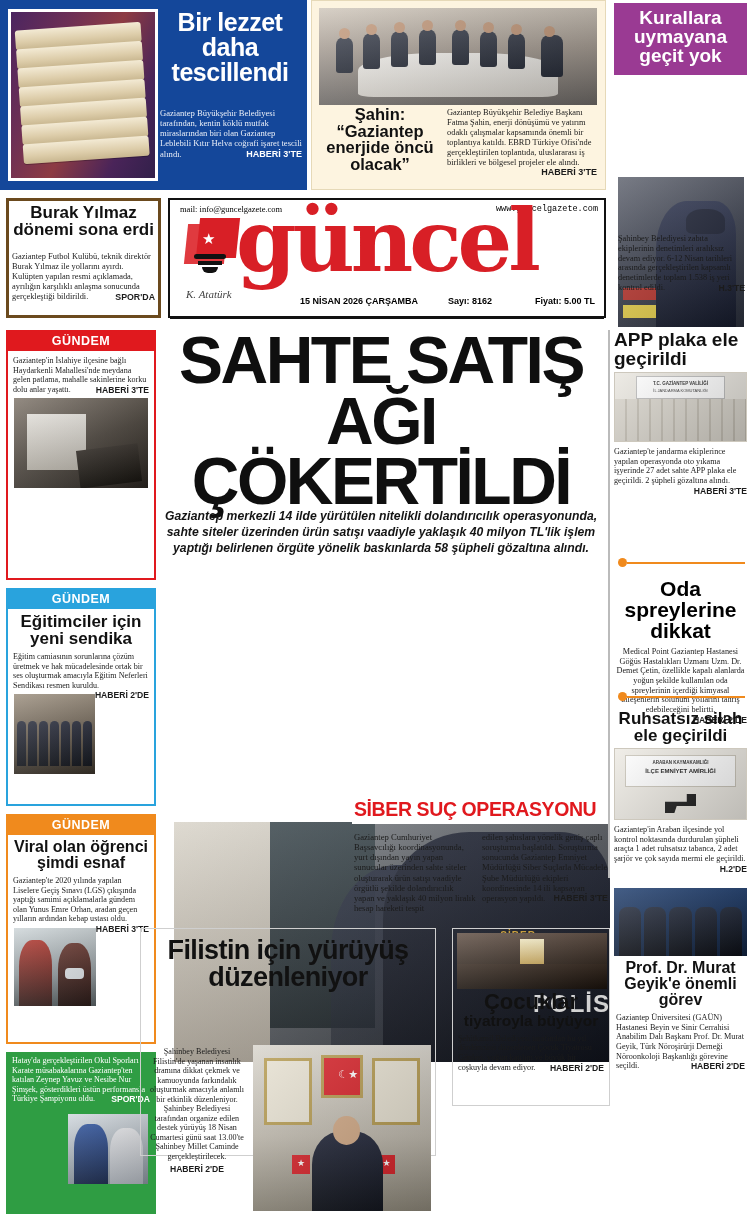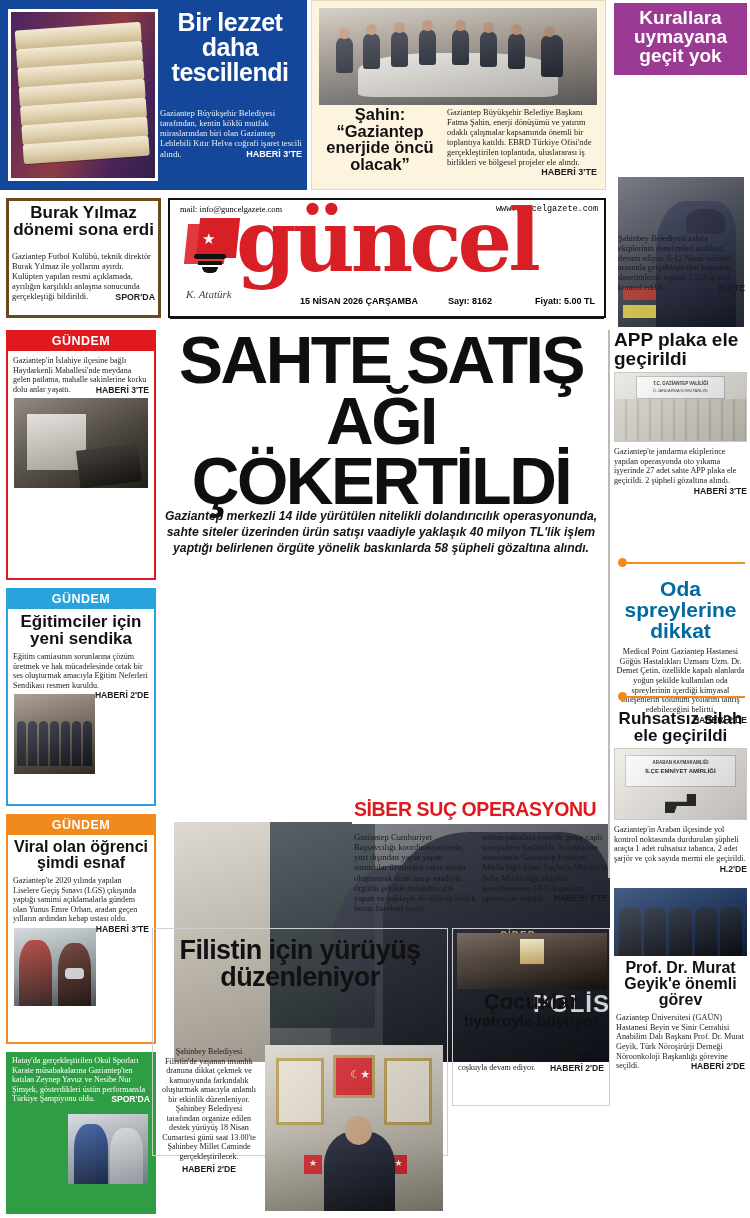--- a/index.html
+++ b/index.html
@@ -150,21 +150,21 @@
       font-weight:bold; letter-spacing:1px;}
 
   #siber-banner{ left:352px; top:798px; width:258px; height:26px; background:#fff;}
   #siber-banner span{ display:block; color:#e0191e; font-family:"Liberation Sans",sans-serif;
       font-weight:bold; font-size:19.5px; letter-spacing:-.4px; padding-left:2px;}
   #main-col-a{ left:354px; top:832px; width:122px; font-size:8.6px;}
   #main-col-b{ left:482px; top:832px; width:126px; font-size:8.6px;}
   #main-col-b .ref{ float:right; font-size:8.8px;}
 
   
-  #bot-filistin{ left:152px; top:928px; width:296px; height:228px; border:1px solid #cfcfcf;}
+  #bot-filistin{ left:140px; top:928px; width:296px; height:228px; border:1px solid #cfcfcf;}
   #filistin-title{ text-align:center; font-size:27px; padding:8px 4px 0; color:#111; letter-spacing:-.6px;}
   #filistin-body{ position:absolute; left:6px; top:118px; width:100px; font-size:8.1px; text-align:center;}
   #filistin-ref{ display:block; text-align:center; font-size:8.6px; margin-top:2px;}
   #filistin-photo{ position:absolute; left:112px; top:116px; width:178px; height:166px;
       background:linear-gradient(180deg,#d8d4cb 0%,#bfb9ad 55%,#8d8779 100%);}
   .frame{ position:absolute; background:#e8e2d2; border:3px solid #b59a4e;}
   .tr-flag{ position:absolute; background:#d81f26;}
   .tr-flag::before{ content:"★"; position:absolute; left:50%; top:42%; transform:translate(-50%,-50%); color:#fff; font-size:9px;}
   .mayor{ position:absolute; left:33%; bottom:0; width:40%; height:48%;
       background:linear-gradient(180deg,#21263a,#0d1018); border-radius:42% 42% 0 0;}
@@ -200,21 +200,21 @@
   .plate-card{ position:absolute; left:16%; top:4%; width:68%; height:34%; background:#fff; border:1px solid #bbb;}
   .plates{ position:absolute; left:0; bottom:0; width:100%; height:62%;
       background:repeating-linear-gradient(90deg,#d9d5cc 0 10px,#c2bdb2 10px 12px);}
   #app-body{ margin:5px 0 0; font-size:8.2px;}
   #app-ref{ float:right; font-size:8.6px;}
 
   .sep-rule{ position:absolute; height:2px; background:#f08a1d; }
   .sep-dot{ position:absolute; width:9px; height:9px; border-radius:50%; background:#f08a1d;}
 
   #card-oda{ left:614px; top:578px; width:133px;}
-  #oda-title{ text-align:center; font-size:21px; color:#0369a1; line-height:1.0;}
+  #oda-title{ text-align:center; font-size:21px; color:#000000; line-height:1.0;}
   #oda-body{ margin:6px 0 0; font-size:8.2px; text-align:center;}
   #oda-ref{ display:block; text-align:right; font-size:8.6px;}
 
   #card-ruhsat{ left:614px; top:710px; width:133px;}
   #ruhsat-title{ text-align:center; font-size:17px; color:#111;}
   #ruhsat-photo{ margin:4px 0 0; height:72px; background:#edeae3; border:1px solid #cdc8bd; position:relative;}
   .sign{ position:absolute; left:8%; top:8%; width:84%; height:46%; background:#fff; border:1px solid #c9c4b8;}
   .gun-silh{ position:absolute; left:38%; bottom:8%; width:24%; height:28%; background:#1a1a1a;
       clip-path: polygon(0 40%, 70% 40%, 70% 0, 100% 0, 100% 62%, 38% 62%, 30% 100%, 0 100%);}
   #ruhsat-body{ margin:5px 0 0; font-size:8.2px;}

